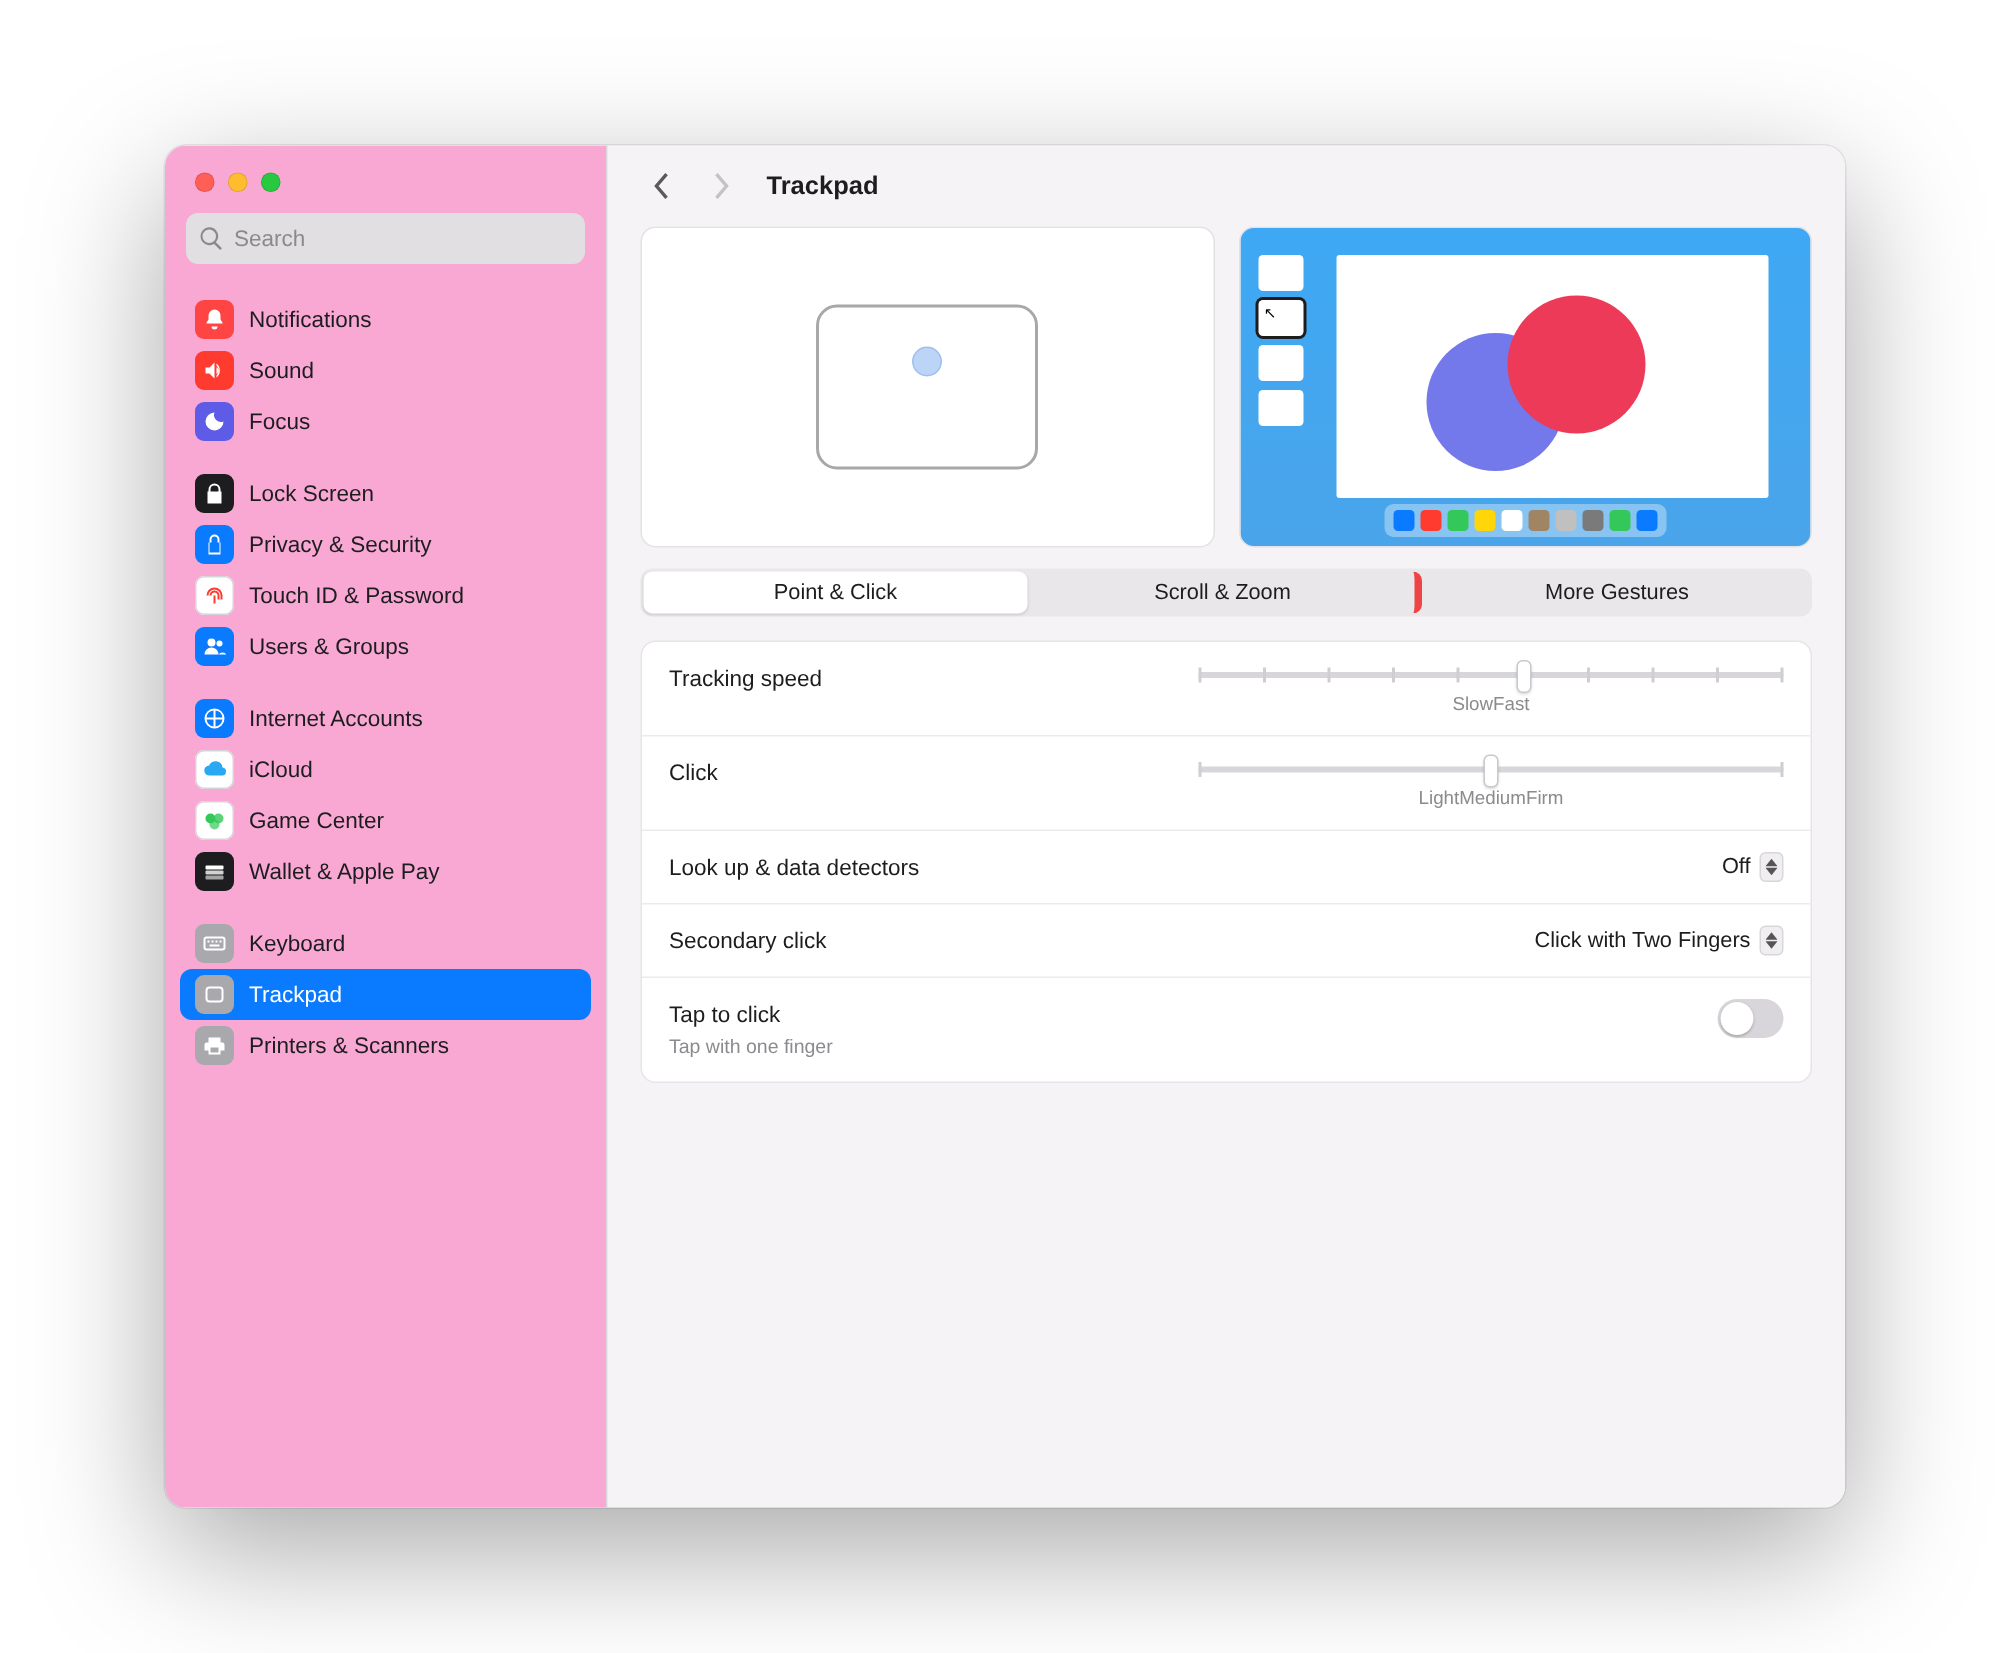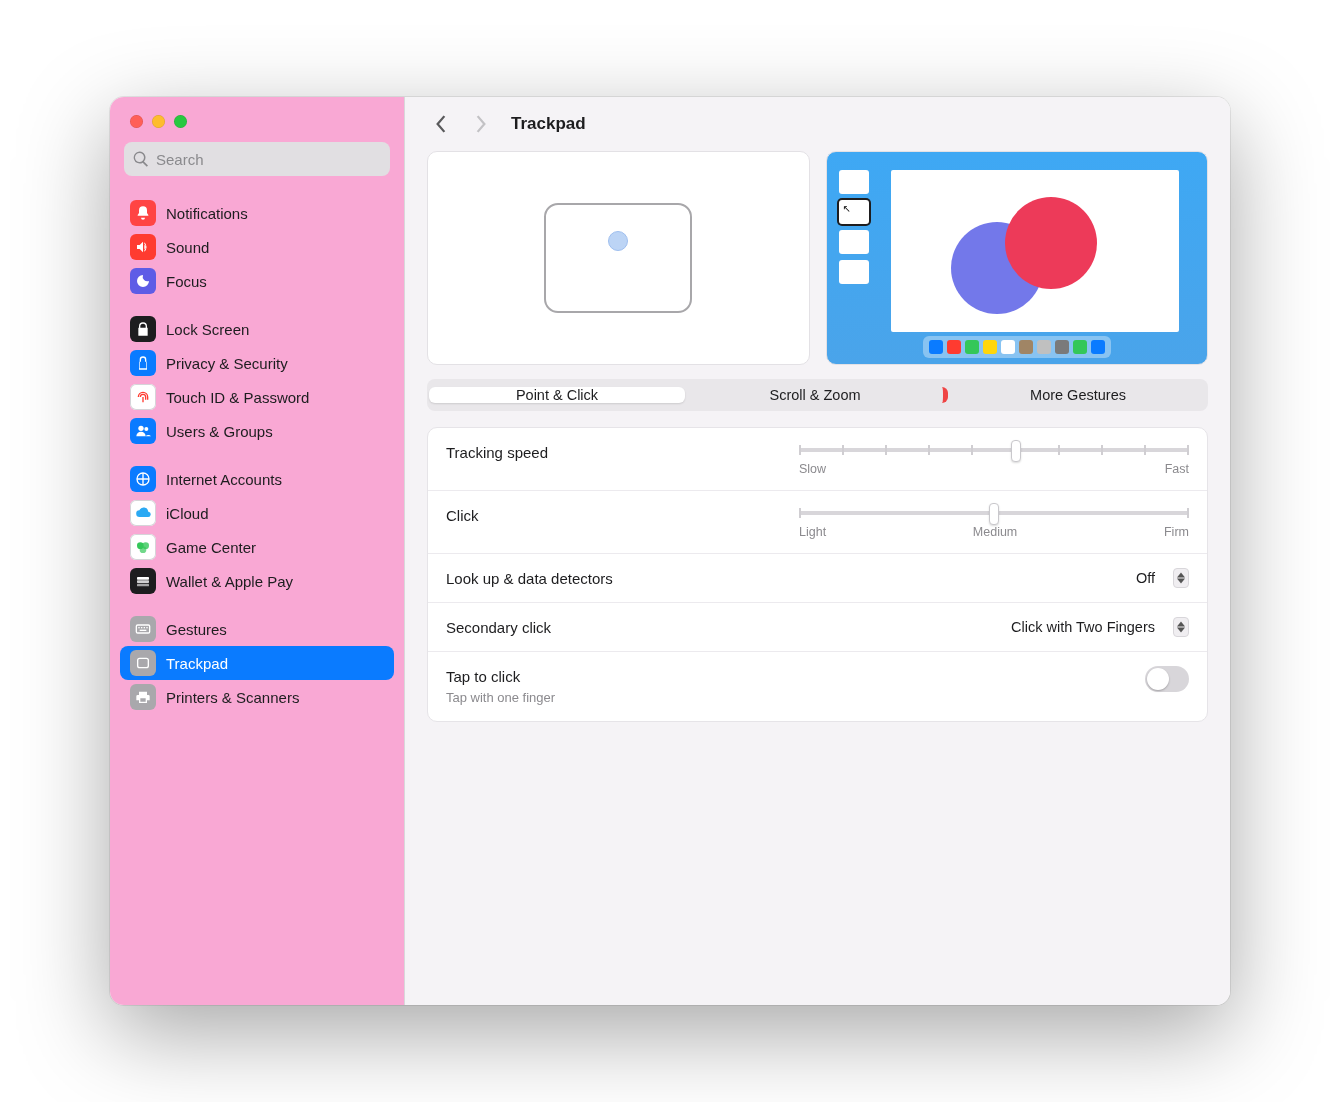--- a/index.html
+++ b/index.html
@@ -146,21 +146,21 @@
     display: flex; gap: 4px; padding: 4px 6px;
     background: rgba(255,255,255,.35); border-radius: 6px;
   }
   .dp-dock span { width: 14px; height: 14px; border-radius: 3px; }
 
   
   .seg-tabs {
     margin-top: 14px;
     display: flex; height: 32px;
     background: #e9e7ea; border-radius: 8px;
-    padding: 2px; gap: 2px; align-items: center;
+    padding: 2px; gap: 2px;
   }
   .seg-tab {
     flex: 1; display: flex; align-items: center; justify-content: center;
     font-size: 14.5px; color: #1d1d1f;
     border-radius: 6px;
     border-right: 5px solid #ef4444;
   }
   .seg-tab:last-child { border-right: none; }
   .seg-tab.active {
     background: #fff;
@@ -200,42 +200,42 @@
     display: flex; justify-content: space-between;
   }
   .slider-ticks span { width: 2px; height: 10px; background: #d0ced2; }
   .slider-thumb {
     position: absolute; top: -8px; width: 10px; height: 22px;
     background: #fff; border: 1px solid #c9c8cc; border-radius: 4px;
     transform: translateX(-50%);
     box-shadow: 0 1px 2px rgba(0,0,0,.15);
   }
   .slider-legend {
-    display: flex; justify-content: space-between;
+    display: flex; justify-content: center;
     font-size: 12.5px; color: #8b8a8e; margin-top: 10px;
   }
 
   
   .switch {
     width: 44px; height: 26px; border-radius: 15px;
     position: relative;
   }
   .switch::after {
     content:""; position:absolute; top:2px; width:22px; height:22px;
     background:#fff; border-radius:50%;
     box-shadow: 0 1px 2px rgba(0,0,0,.25);
   }
   .switch.on  { background:#0a7bff; }
   .switch.on::after  { right:2px; }
   .switch.off { background:#d8d6da; }
   .switch.off::after { left:2px; }
 
   
   .popup {
-    display: inline-flex; align-items: center; gap: 18px;
+    display: inline-flex; align-items: center; gap: 6px;
     font-size: 14.5px; color: #1d1d1f;
     background: #fff;
   }
   .stepper {
     width: 16px; height: 20px; border-radius:4px; background:#f0eef1;
     border:1px solid #d8d6da;
     display:flex; flex-direction:column; align-items:center; justify-content:center;
   }
   .stepper svg { width:8px; height:6px; }
 
@@ -367,21 +367,21 @@
             <div class="side-icon" style="background: rgb(169, 168, 172); color: rgb(255, 255, 255);">
               <svg viewBox="0 0 24 24" fill="currentColor">
                 <rect x="2" y="6" width="20" height="12" rx="2" fill="none" stroke="currentColor" stroke-width="2"></rect>
                 <rect x="5" y="9" width="2" height="2"></rect>
                 <rect x="9" y="9" width="2" height="2"></rect>
                 <rect x="13" y="9" width="2" height="2"></rect>
                 <rect x="17" y="9" width="2" height="2"></rect>
                 <rect x="7" y="13" width="10" height="2"></rect>
               </svg>
             </div>
-            <span>Gestures</span>
+            <span>Keyboard</span>
           </div>
           <div class="side-item active">
             <div class="side-icon" style="background: rgb(169, 168, 172); color: rgb(255, 255, 255);">
               <svg viewBox="0 0 24 24" fill="none" stroke="currentColor" stroke-width="2">
                 <rect x="4" y="5" width="16" height="14" rx="3"></rect>
               </svg>
             </div>
             <span>Trackpad</span>
           </div>
           <div class="side-item">

